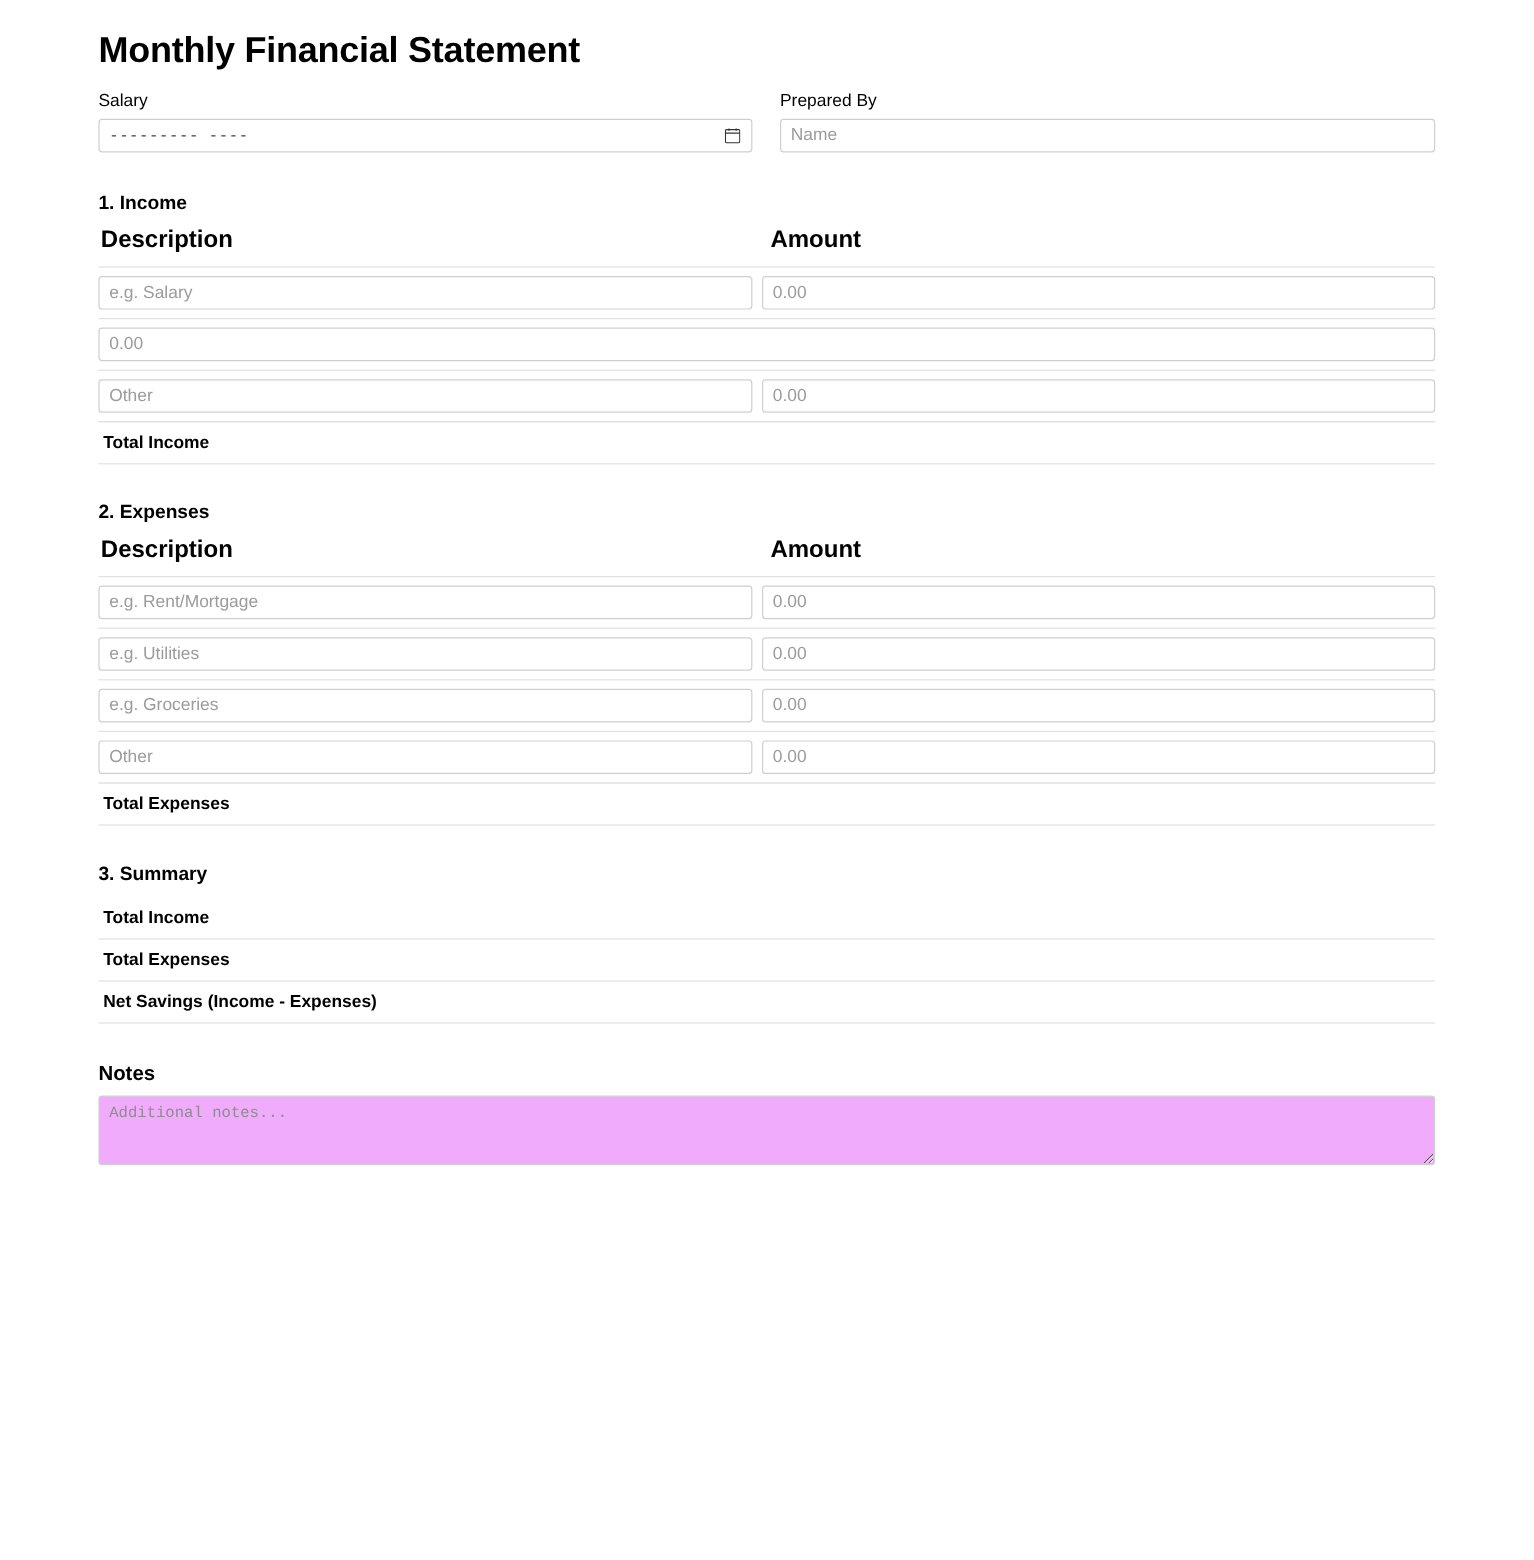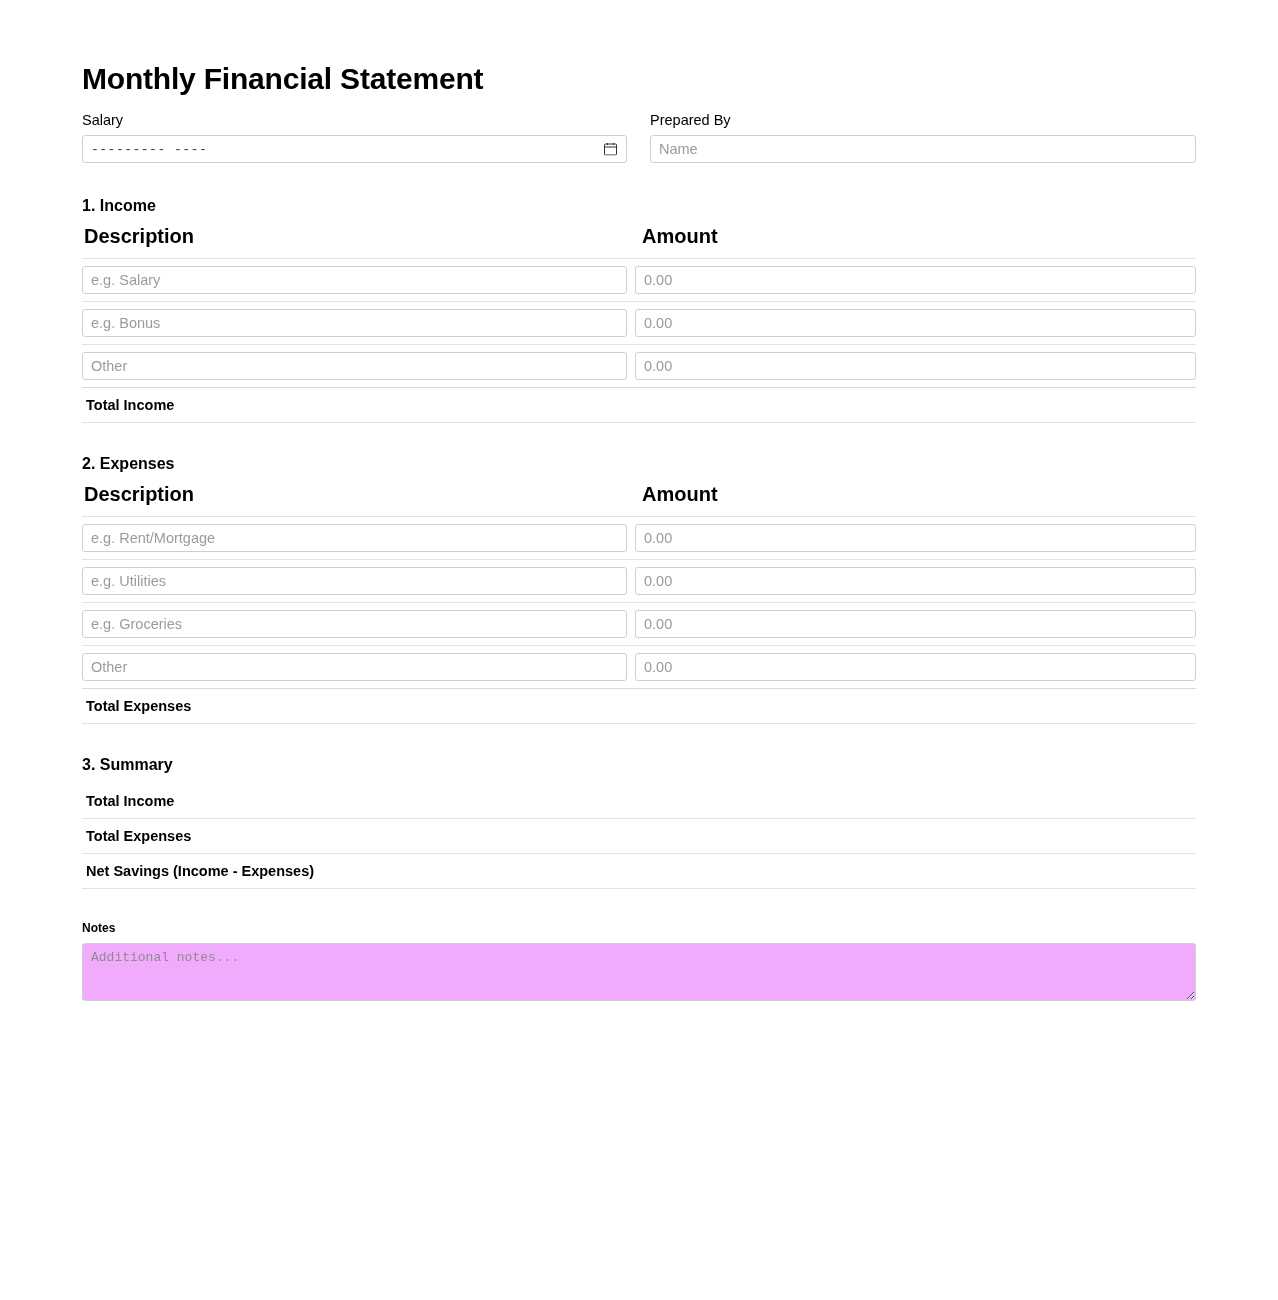--- a/index.html
+++ b/index.html
@@ -8,21 +8,21 @@
     padding: 0;
     background: #ffffff;
   }
   body {
     width: 1278px;
     min-height: 1300px;
     font-family: "Liberation Sans", sans-serif;
     color: #000000;
   }
   .page {
-    padding: 62px 82px 40px 82px;
+    padding: 26px 82px 40px 82px;
     width: 1278px;
   }
   h1.title {
     font-size: 30px;
     font-weight: bold;
     margin: 0 0 14px 0;
     letter-spacing: -0.2px;
   }
   .meta-row {
     display: flex;
@@ -124,21 +124,21 @@
     align-items: center;
     border-bottom: 1px solid #e2e2e2;
     padding: 9px 0;
     font-size: 14.5px;
     font-weight: bold;
   }
   .summary-row .cell-label { width: 558px; padding-left: 4px; }
   .summary-row .cell-value { flex: 1; }
 
   h3.notes-title {
-    font-size: 12px;
+    font-size: 17px;
     font-weight: bold;
     margin: 30px 0 8px 0;
   }
   textarea.notes {
     width: 100%;
     height: 58px;
     border: 1px solid #cfcfcf;
     border-radius: 3px;
     padding: 6px 8px;
     font-family: "Liberation Mono", monospace;
@@ -188,23 +188,20 @@
     <div class="row">
       <div class="cell-desc">
         <input class="text-input" type="text" placeholder="e.g. Salary" style="">
       </div>
       <div class="cell-amt">
         <input class="text-input" type="text" placeholder="0.00" style="">
       </div>
     </div>
 
     <div class="row">
-      <div class="cell-desc">
-        <input class="text-input" type="text" placeholder="e.g. Bonus" style="">
-      </div>
       <div class="cell-amt">
         <input class="text-input" type="text" placeholder="0.00" style="">
       </div>
     </div>
 
     <div class="row">
       <div class="cell-desc">
         <input class="text-input" type="text" placeholder="Other" style="">
       </div>
       <div class="cell-amt">

